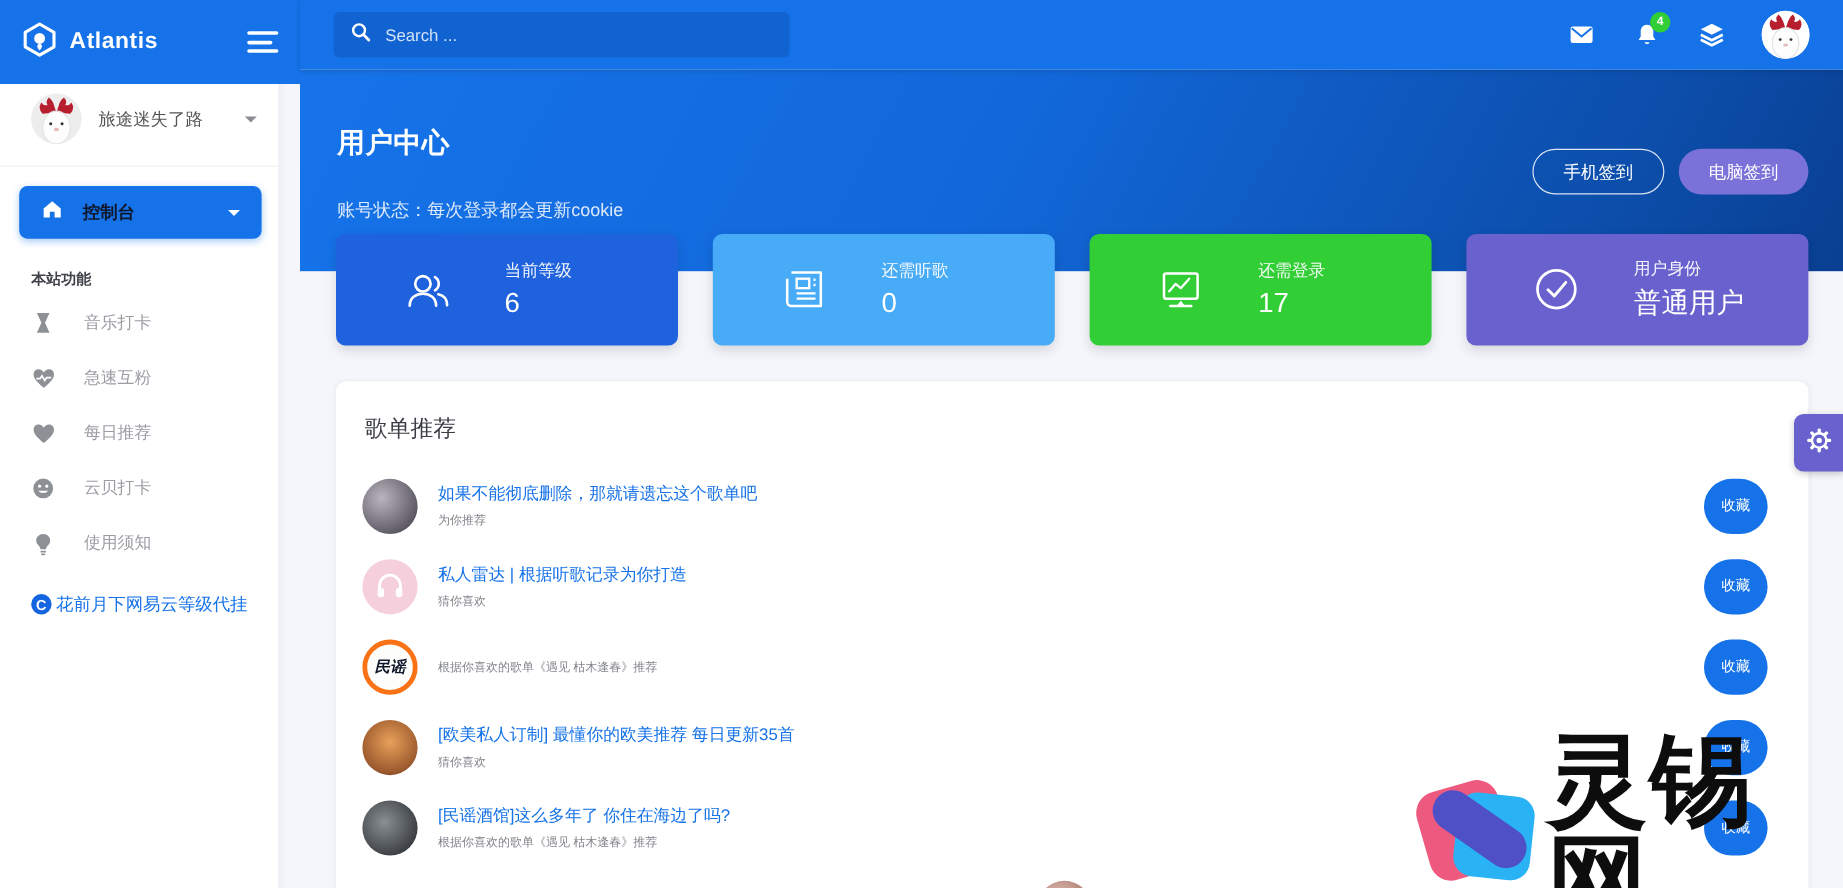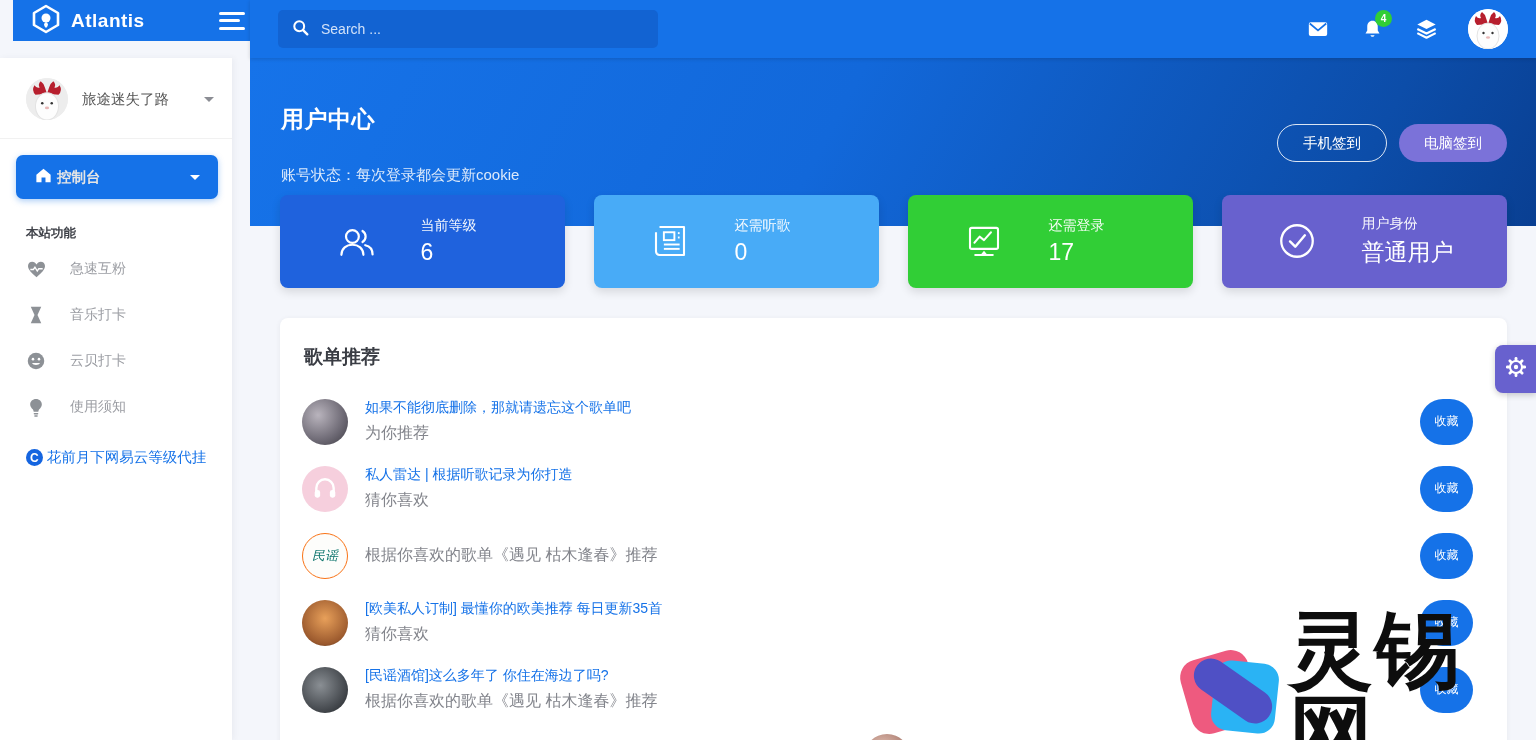--- a/index.html
+++ b/index.html
@@ -1,22 +1,22 @@
 <!DOCTYPE html>
 <html><head>
 <meta charset="utf-8">
 <style>
   * { margin:0; padding:0; box-sizing:border-box; }
   html,body { width:1536px; height:740px; overflow:hidden; }
   body { font-family:"Liberation Sans","DejaVu Sans",sans-serif; background:#f4f6fb; position:relative; }
   .app { position:absolute; inset:0; width:1536px; height:740px; }
 
   
-  .logo-header { position:absolute; left:0; top:0; width:250px; height:41px; background:#1572e8;
-    display:flex; align-items:center; padding:0 18px; z-index:30;margin-left:13px; }
+  .logo-header { position:absolute; left:0; top:0; width:250px; height:70px; background:#1572e8;
+    display:flex; align-items:center; padding:0 18px; z-index:30; }
   .brand { display:flex; align-items:center; gap:10px; flex:1; }
   .brand-name { color:#fff; font-size:19px; font-weight:700; letter-spacing:.5px; }
   .hamburger { width:26px; height:18px; display:flex; flex-direction:column; justify-content:space-between; cursor:pointer; }
   .hamburger span { display:block; height:3px; border-radius:2px; background:#fff; }
   .hamburger span:nth-child(2){ width:80%; }
 
   .navbar { position:absolute; left:250px; top:0; width:1286px; height:58px; background:#1572e8;
     display:flex; align-items:center; padding:0 28px; z-index:30; box-shadow:0 1px 4px rgba(0,0,0,.15); }
   .search-box { width:380px; height:38px; background:#1263d2; border-radius:5px; display:flex; align-items:center; padding:0 14px; gap:12px; }
   .search-box input { background:transparent; border:none; outline:none; color:#fff; font-size:14px; width:100%;
@@ -28,22 +28,22 @@
     color:#fff; font-size:10px; display:flex; align-items:center; justify-content:center; padding:0 4px; font-weight:700; }
   .avatar-nav { width:40px; height:40px; border-radius:50%; overflow:hidden; background:#fff; cursor:pointer; }
 
   
   .sidebar { position:absolute; left:0; top:58px; width:232px; height:682px; background:#fff; z-index:20;
     box-shadow:2px 0 6px rgba(69,65,78,.06); }
   .side-user { display:flex; align-items:center; gap:14px; padding:20px 18px 18px 26px; border-bottom:1px solid #f1f1f1; }
   .avatar-side { width:42px; height:42px; border-radius:50%; overflow:hidden; background:#ededed; flex:none; }
   .side-user-name { font-size:14.5px; color:#555; flex:1; }
   .caret { width:0; height:0; border-left:5px solid transparent; border-right:5px solid transparent; border-top:5px solid #8b8d94; }
-  .console-btn { margin:16px 14px 0 16px; height:44px; background:#1572e8; border-radius:7px; color:#e5e5e5;
-    display:flex; align-items:center; gap:4px; padding:0 18px; cursor:pointer; box-shadow:0 2px 6px rgba(21,114,232,.35); }
+  .console-btn { margin:16px 14px 0 16px; height:44px; background:#1572e8; border-radius:7px; color:#0f172a;
+    display:flex; align-items:center; gap:16px; padding:0 18px; cursor:pointer; box-shadow:0 2px 6px rgba(21,114,232,.35); }
   .console-btn .label { font-size:14.5px; font-weight:700; flex:1; }
   .console-btn .caret { border-top-color:#fff; }
   .side-section { padding:26px 26px 4px; font-size:12.5px; font-weight:700; color:#40434a; }
   .side-item { display:flex; align-items:center; gap:24px; padding:13px 26px; cursor:pointer; }
   .side-item .s-ico { width:20px; height:20px; flex:none; display:flex; align-items:center; justify-content:center; }
   .side-item .s-label { font-size:14px; color:#9b9da3; }
   .side-link { margin-top:18px; text-align:center; font-size:14.5px; color:#1572e8; cursor:pointer;
     display:flex; align-items:center; justify-content:center; gap:4px; }
   .c-badge { width:17px; height:17px; border-radius:50%; background:#1565e0; color:#fff; font-size:12px; font-weight:700;
     display:flex; align-items:center; justify-content:center; flex:none; }
@@ -68,32 +68,32 @@
   .stat-label { font-size:14px; opacity:.95; }
   .stat-value { font-size:23px; }
   .card-blue   { background:#1f62dd; }
   .card-lblue  { background:#48abf7; }
   .card-green  { background:#31ce36; }
   .card-purple { background:#6861ce; }
 
   
   .playlist-card { position:absolute; left:280px; top:318px; width:1227px; height:440px; background:#fff;
     border-radius:8px; z-index:8; box-shadow:0 1px 5px rgba(69,65,78,.08); padding:22px 18px 0 22px; }
-  .playlist-title { font-size:19px; color:#3a3d44; font-weight:700; margin:4px 0 18px 2px; }
+  .playlist-title { font-size:19px; color:#3a3d44; font-weight:400; margin:4px 0 18px 2px; }
   .pl-row { display:flex; align-items:center; height:67px;justify-content:center; }
   .pl-avatar { width:46px; height:46px; border-radius:50%; flex:none; margin-right:17px; overflow:hidden;
     display:flex; align-items:center; justify-content:center; }
   .pl-meta { display:flex; flex-direction:column; gap:6px; flex:1; min-width:0; }
   .pl-title { font-size:14px; color:#1572e8; cursor:pointer; }
-  .pl-sub { font-size:16px; color:#83858c; }
+  .pl-sub { font-size:10px; color:#83858c; }
   .btn-fav { width:53px; height:46px; border-radius:50px; background:#1572e8; border:none; color:#fff; font-size:12px;
     cursor:pointer; margin-right:16px; flex:none; font-family:inherit; }
   .av-1 { background:radial-gradient(circle at 35% 35%,#b9b4bd,#6e6a75 60%,#3c3a42); }
   .av-2 { background:#f6cfdd; }
-  .av-3 { background:#fdfdfb; border:1px solid #f97316; color:#0f766e; font-size:13px; font-weight:400; font-style:italic; }
+  .av-3 { background:#fdfdfb; border:4px solid #f97316; color:#0f172a; font-size:13px; font-weight:700; font-style:italic; }
   .av-4 { background:radial-gradient(circle at 50% 40%,#e8a05a,#9c5a2e 70%,#4a2c18); }
   .av-5 { background:radial-gradient(circle at 40% 40%,#8a8f94,#44484d 65%,#1f2225); }
   .av-6 { background:radial-gradient(circle at 40% 35%,#e9c8bb,#a8796d 65%,#5c4038); }
 
   
   .settings-tab { position:absolute; right:0; top:345px; width:41px; height:48px; background:#6861ce;
     border-radius:8px 0 0 8px; display:flex; align-items:center; justify-content:center; cursor:pointer; z-index:40;
     box-shadow:0 2px 6px rgba(0,0,0,.2); }
 
   
@@ -196,34 +196,42 @@
           </svg>
       </span>
       <span class="label">控制台</span>
       <span class="caret"></span>
     </div>
 
     <div class="side-section">本站功能</div>
 
     <div class="side-item">
       <span class="s-ico">
+        <svg width="16" height="18" viewBox="0 0 20 24">
+            <path d="M3 1 H17 L12 12 L17 23 H3 L8 12 Z" fill="#8d9196"></path>
+          </svg>
+      </span>
+      <span class="s-label">音乐打卡</span>
+    </div>
+    <div class="side-item">
+      <span class="s-ico">
         <svg width="19" height="17" viewBox="0 0 24 22">
             <path d="M12 21 C5 15 1 11 1 6.5 C1 3 3.6 1 6.5 1 C8.8 1 11 2.5 12 4.5 C13 2.5 15.2 1 17.5 1 C20.4 1 23 3 23 6.5 C23 11 19 15 12 21z" fill="#8d9196"></path>
             <path d="M4 11 h4 l2-3 l3 5 l2-3 h5" fill="none" stroke="#fff" stroke-width="1.8"></path>
           </svg>
       </span>
       <span class="s-label">急速互粉</span>
     </div>
     <div class="side-item">
       <span class="s-ico">
-        <svg width="16" height="18" viewBox="0 0 20 24">
-            <path d="M3 1 H17 L12 12 L17 23 H3 L8 12 Z" fill="#8d9196"></path>
-          </svg>
-      </span>
-      <span class="s-label">音乐打卡</span>
+        <svg width="19" height="17" viewBox="0 0 24 22">
+            <path d="M12 21 C5 15 1 11 1 6.5 C1 3 3.6 1 6.5 1 C8.8 1 11 2.5 12 4.5 C13 2.5 15.2 1 17.5 1 C20.4 1 23 3 23 6.5 C23 11 19 15 12 21z" fill="#8d9196"></path>
+          </svg>
+      </span>
+      <span class="s-label">每日推荐</span>
     </div>
     <div class="side-item">
       <span class="s-ico">
         <svg width="18" height="18" viewBox="0 0 24 24">
             <circle cx="12" cy="12" r="11" fill="#8d9196"></circle>
             <circle cx="8" cy="9.5" r="1.7" fill="#fff"></circle>
             <circle cx="16" cy="9.5" r="1.7" fill="#fff"></circle>
             <path d="M6.5 14.5 a6 4.5 0 0 0 11 0z" fill="#fff"></path>
           </svg>
       </span>

